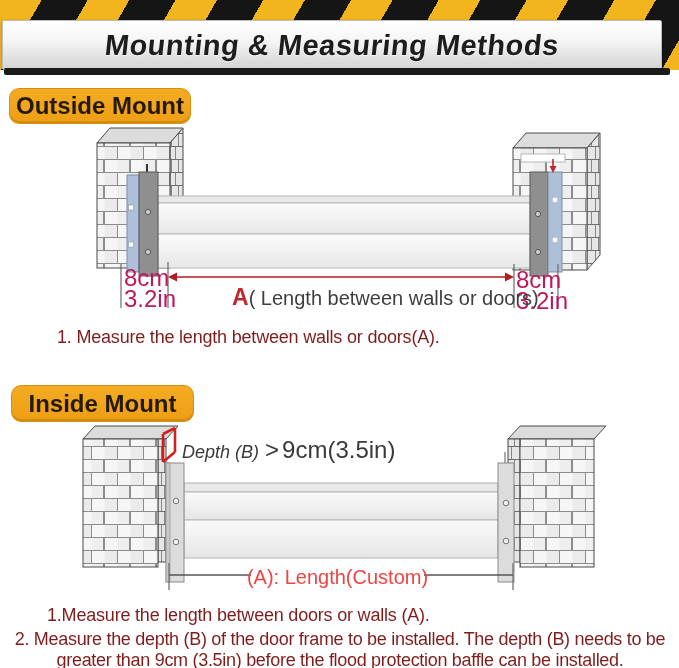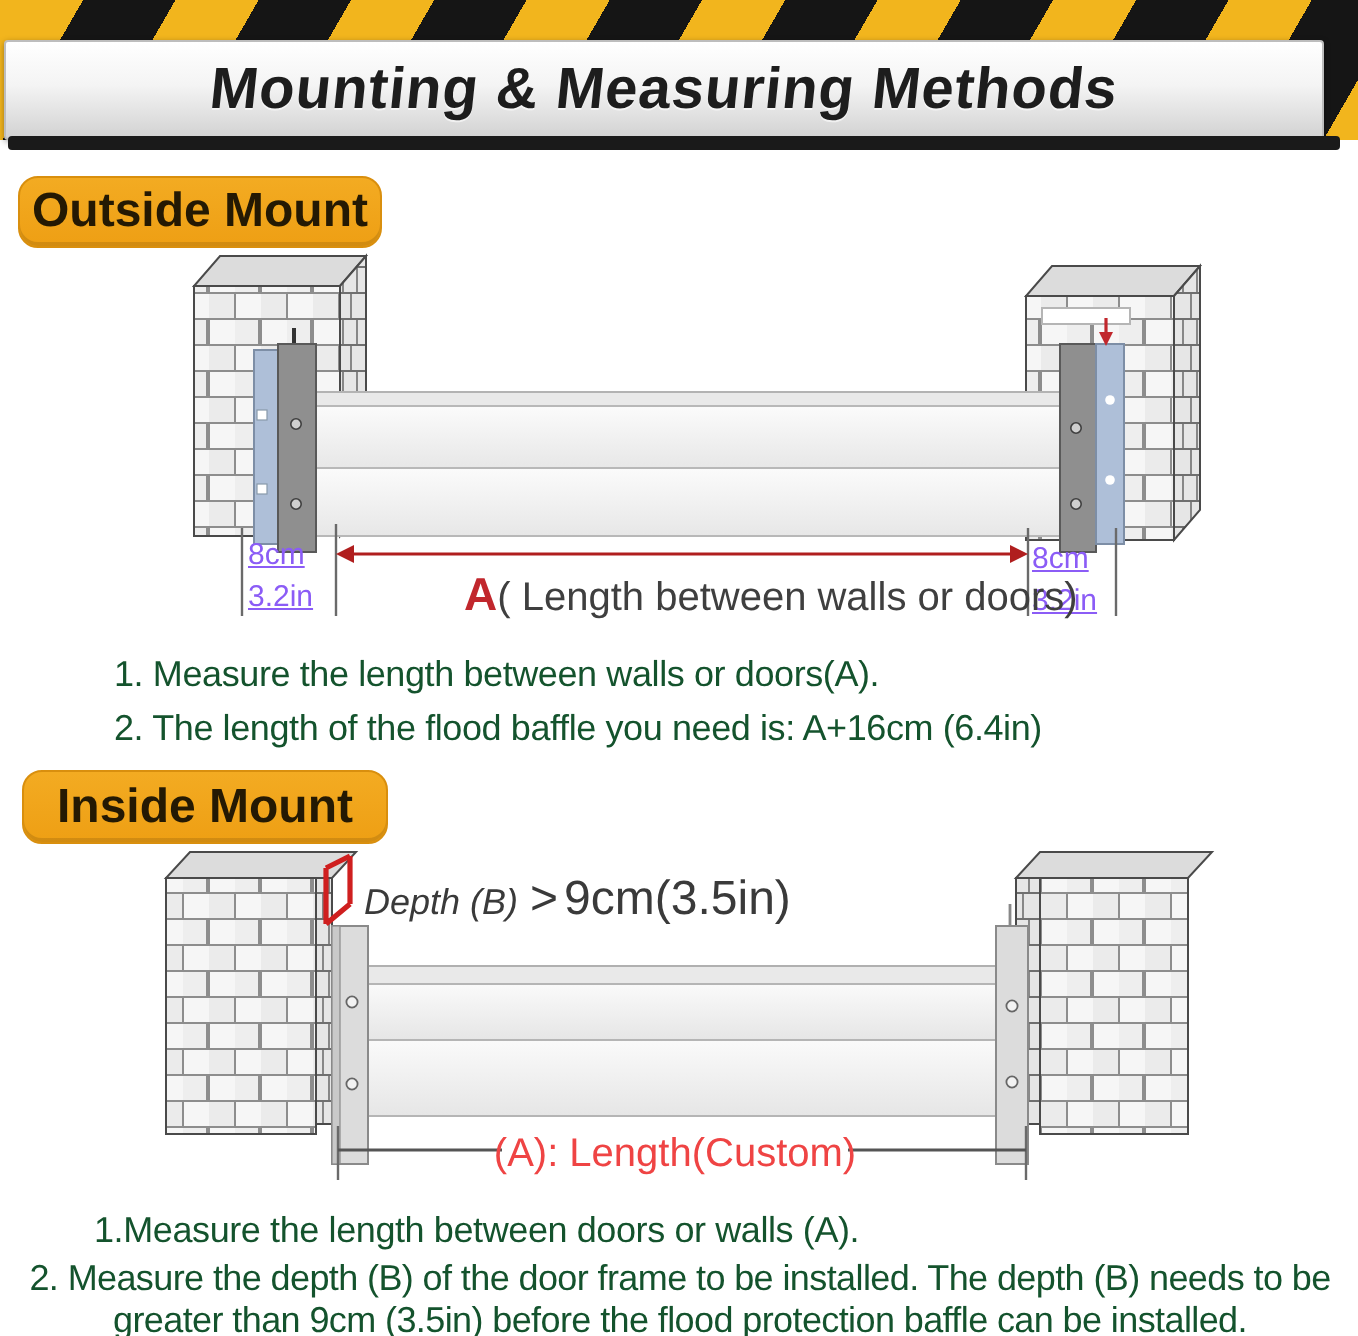--- a/index.html
+++ b/index.html
@@ -32,30 +32,30 @@
     border-radius:10px;border:1px solid #d98f0e;
     color:#241903;font-weight:700;font-size:24px;
     display:flex;align-items:center;justify-content:center;
     box-shadow:inset 0 -2px 0 rgba(0,0,0,.12);
   }
   .badge.outside{left:9px;top:88px;width:180px;height:34px;}
   .badge.inside{left:11px;top:385px;width:181px;height:35px;}
   
   svg.diagram{position:absolute;left:0;}
   
-  .dim-pair{position:absolute;font-size:15px;line-height:21px;color:#8b5cf6;text-decoration:underline;}
+  .dim-pair{position:absolute;font-size:24px;line-height:21px;color:#be185d;}
   .dim-center{position:absolute;left:232px;top:284px;font-size:20px;color:#3f3f3f;white-space:nowrap;}
   .dim-center .letter{color:#c1272d;font-weight:700;font-size:23px;}
   .depth-line{position:absolute;left:182px;top:436px;display:flex;align-items:baseline;color:#3a3a3a;white-space:nowrap;}
   .depth-line .lbl{font-size:18px;font-style:italic;}
   .depth-line .gt{font-size:24px;margin:0 3px 0 6px;}
   .depth-line .val{font-size:24px;}
   .dim-label-2{position:absolute;left:245px;top:566px;width:185px;text-align:center;font-size:20px;color:#ef4444;white-space:nowrap;}
   
-  .step{position:absolute;font-size:18px;color:#14532d;letter-spacing:-0.2px;}
+  .step{position:absolute;font-size:18px;color:#7f1d1d;letter-spacing:-0.2px;}
   .step.o1{left:57px;top:327px;}
   .step.o2{left:57px;top:354px;}
   .step.i1{left:47px;top:605px;}
   .step.i2{left:14px;top:629px;width:652px;text-align:center;line-height:21px;letter-spacing:-0.3px;}
 </style>
 </head>
 <body>
 
 <div id="stage">
 
@@ -150,21 +150,20 @@
   </div>
   <div class="dim-pair" style="left:516px;top:269px">
     <div>8cm</div>
     <div>3.2in</div>
   </div>
   <div class="dim-center">
     <span class="letter">A</span><span>( Length between walls or doors)</span>
   </div>
 
   <div class="step o1">1. Measure the length between walls or doors(A).</div>
-  <div class="step o2">2. The length of the flood baffle you need is: A+16cm (6.4in)</div>
 
   <div class="badge inside">
     <span>Inside Mount</span>
   </div>
 
   <svg class="diagram" style="top:420px" width="679" height="180" viewBox="0 0 679 180">
     <defs>
       <pattern id="bf2" width="26" height="26" patternUnits="userSpaceOnUse">
         <rect width="26" height="26" fill="#f6f6f6"></rect>
         <rect x="0.5" y="0.5" width="13" height="13" fill="#ebebeb"></rect>

